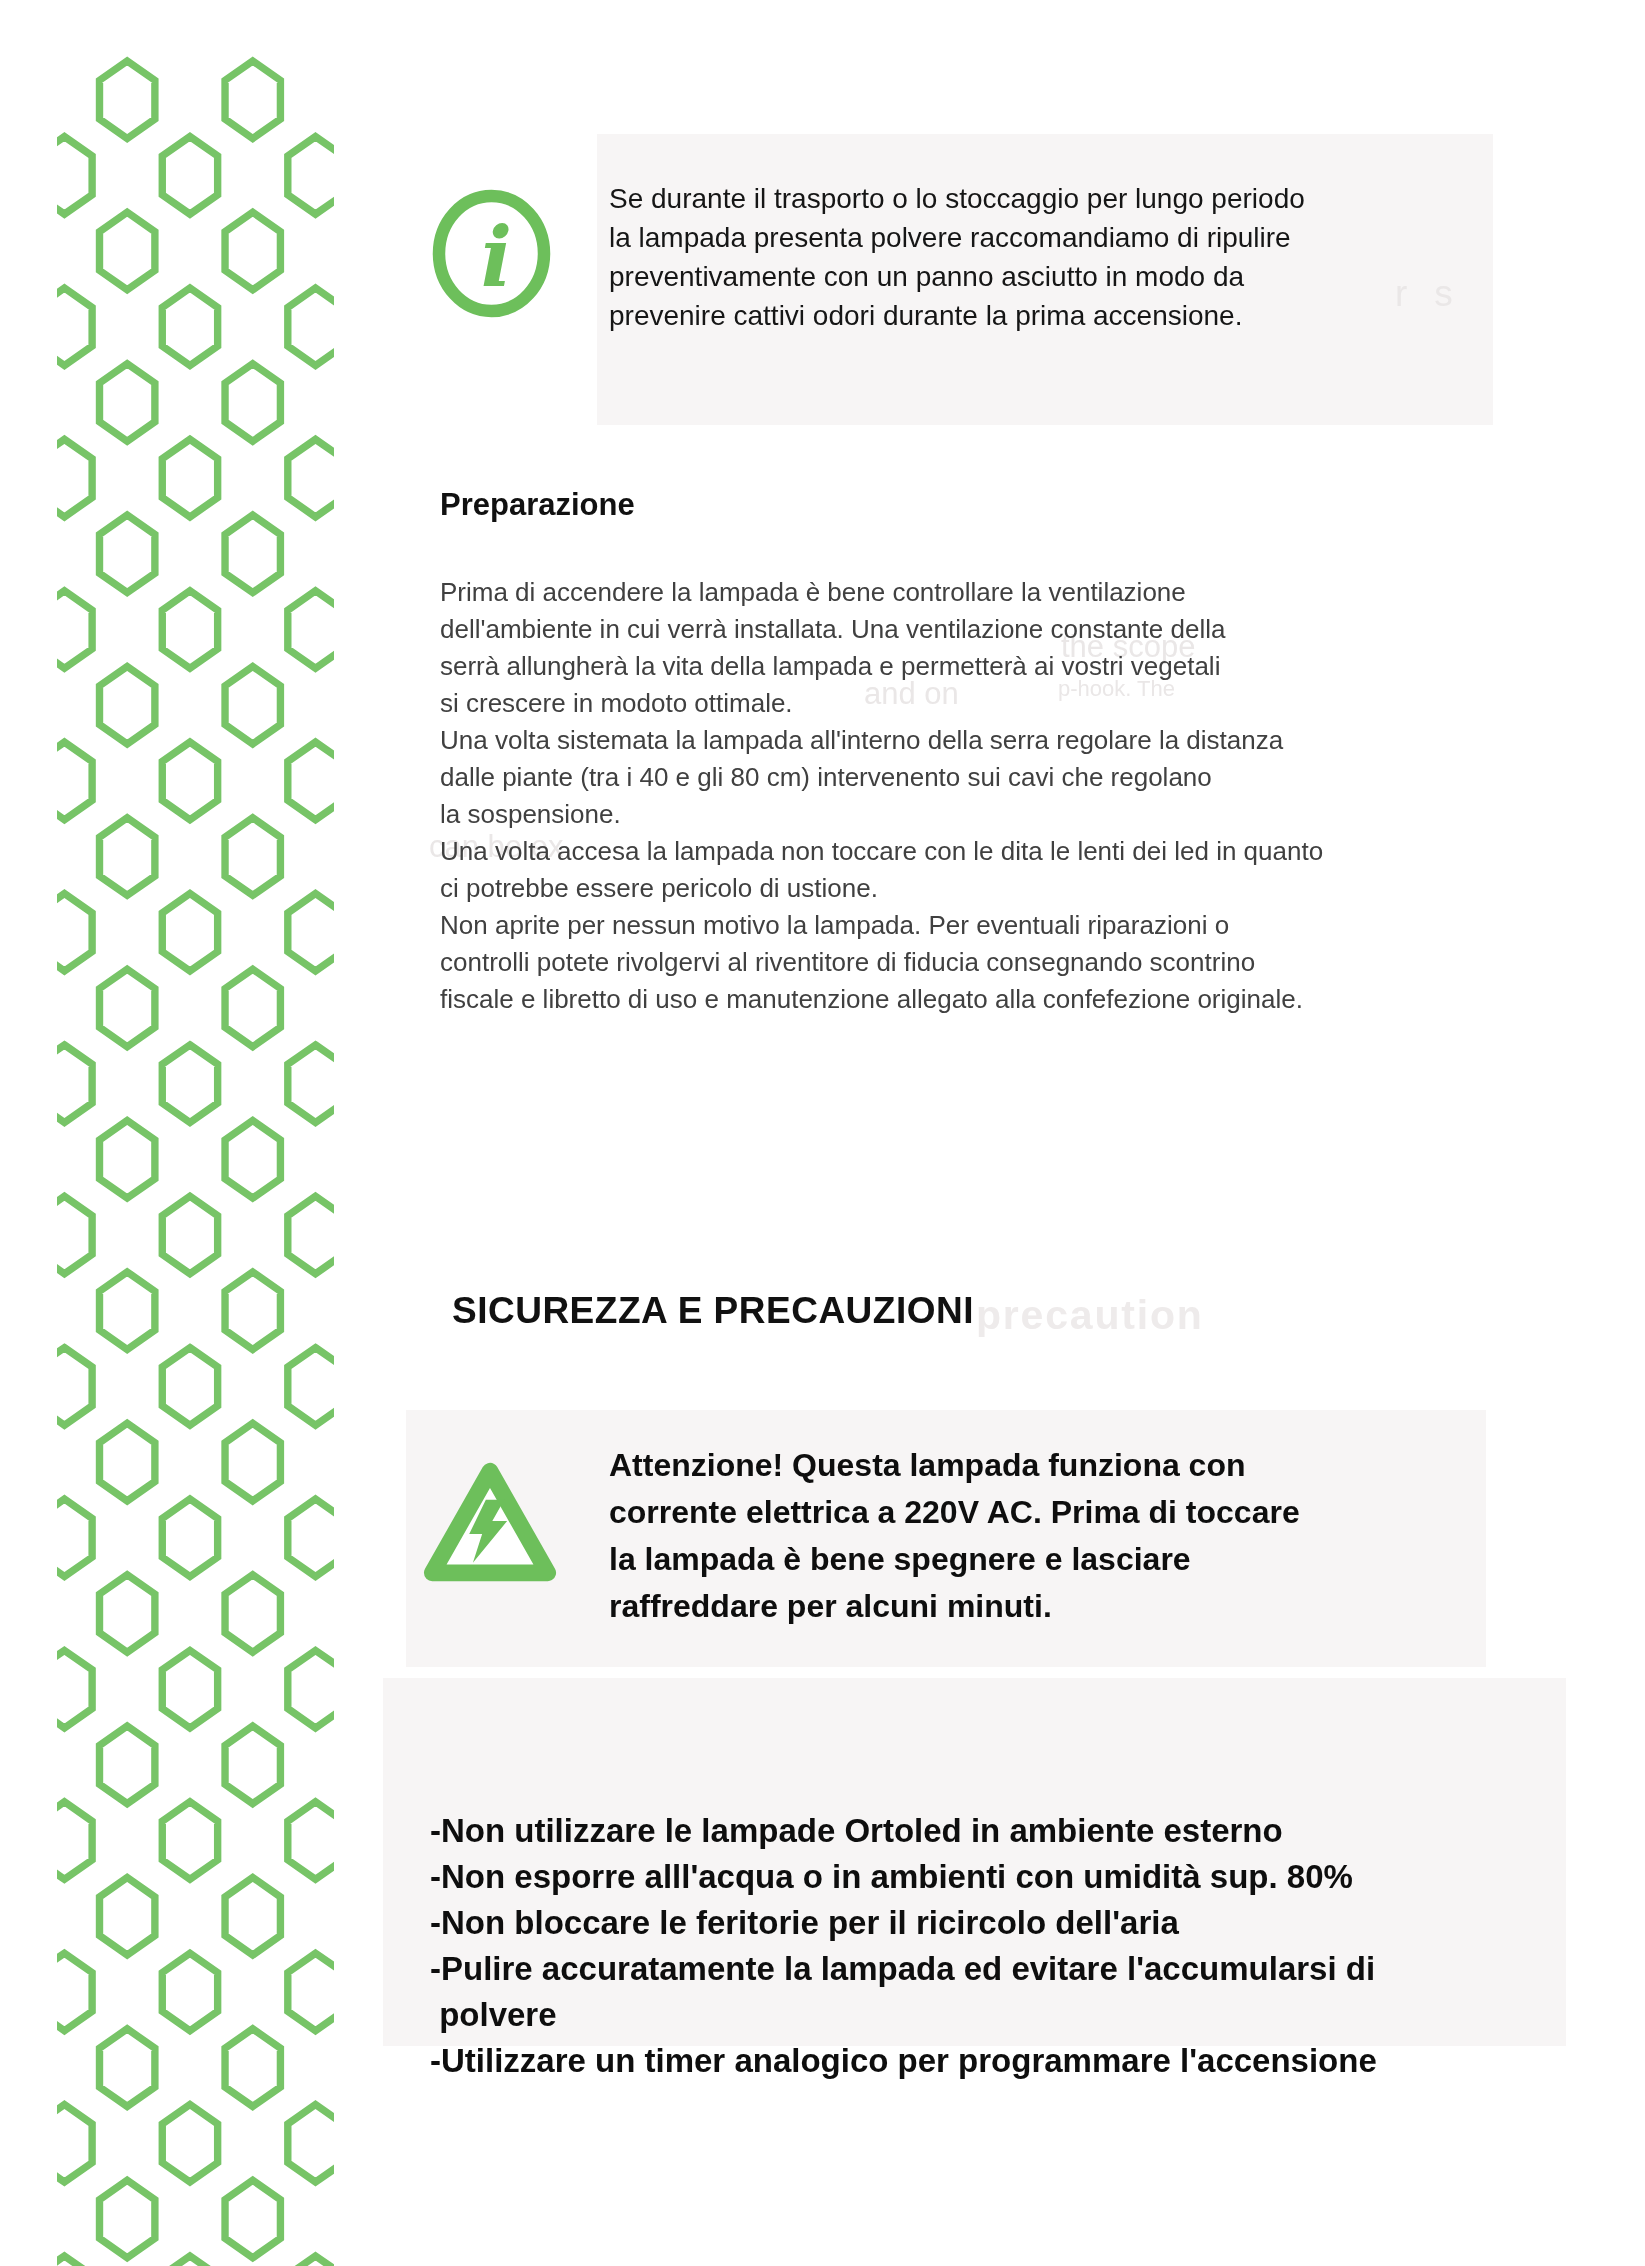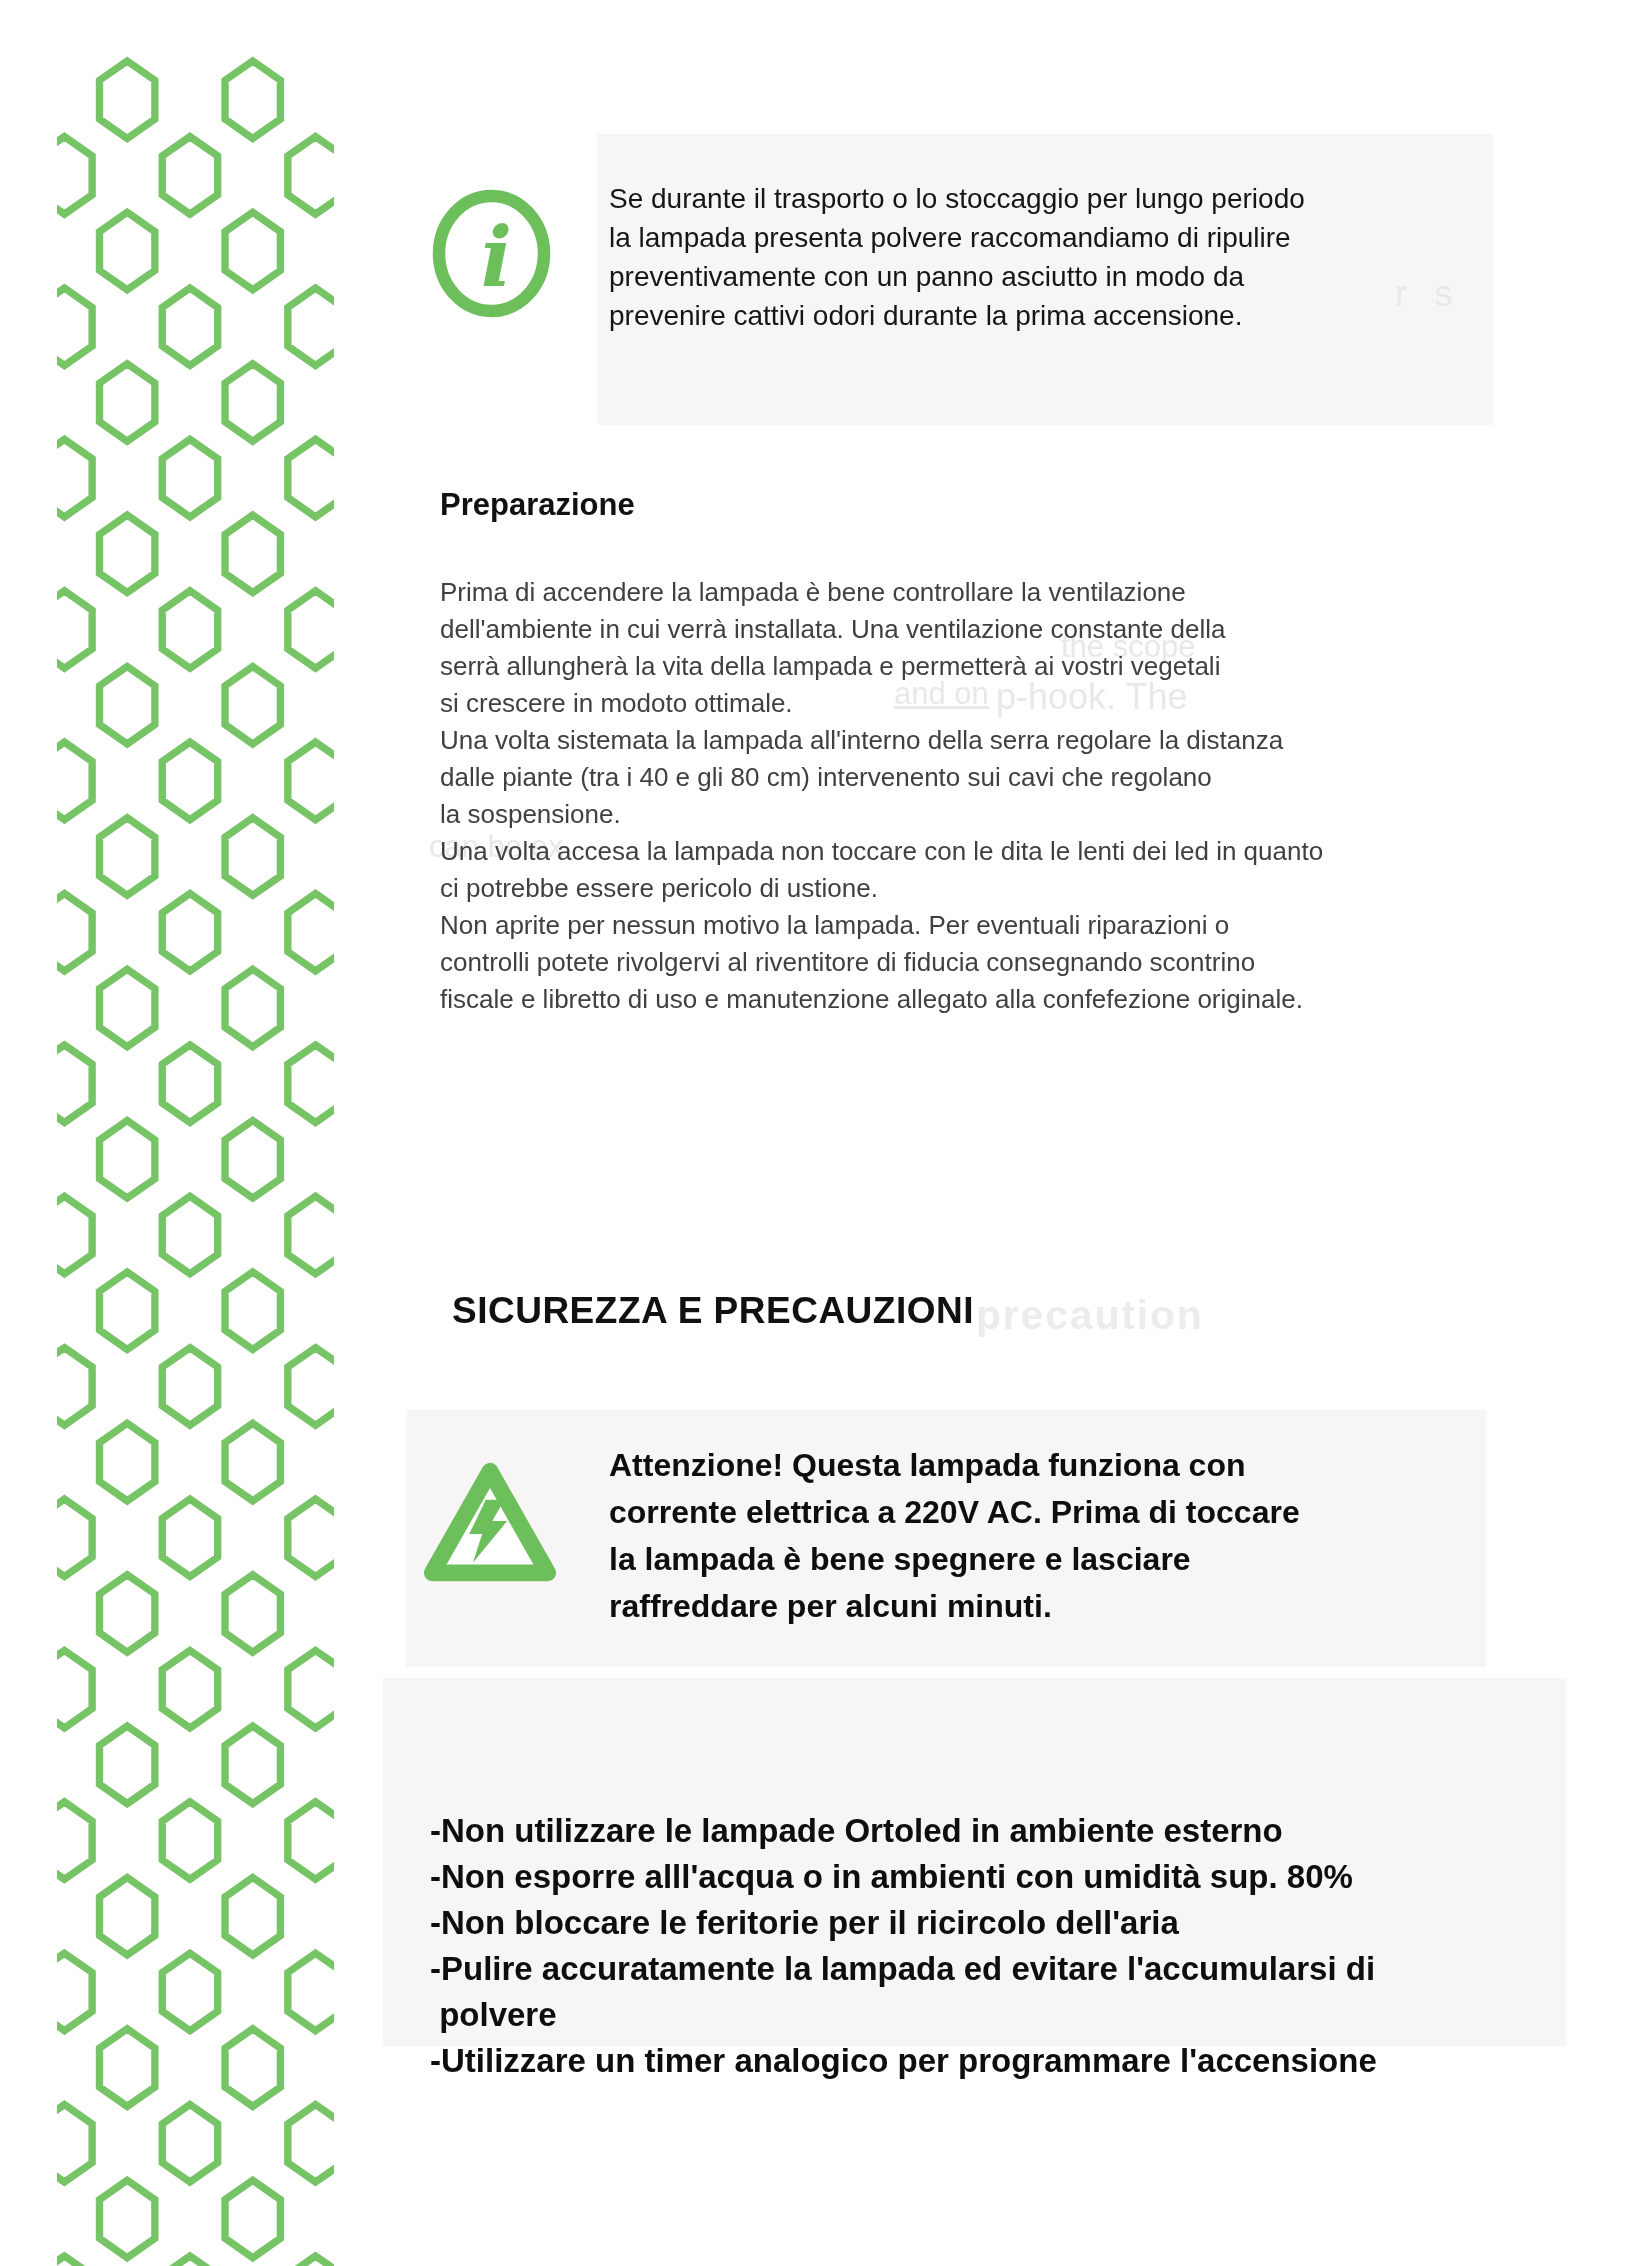--- a/index.html
+++ b/index.html
@@ -44,22 +44,22 @@
   <svg class="abs" style="left:57px;top:0;" width="277" height="2267" id="honeycomb-svg" xmlns="http://www.w3.org/2000/svg" viewBox="0 0 300 2456">
       <path d="M8,148 L38,169 L38,211 L8,232 L-22,211 L-22,169 Z M8,312 L38,333 L38,375 L8,396 L-22,375 L-22,333 Z M8,476 L38,497 L38,539 L8,560 L-22,539 L-22,497 Z M8,640 L38,661 L38,703 L8,724 L-22,703 L-22,661 Z M8,804 L38,825 L38,867 L8,888 L-22,867 L-22,825 Z M8,968 L38,989 L38,1031 L8,1052 L-22,1031 L-22,989 Z M8,1132 L38,1153 L38,1195 L8,1216 L-22,1195 L-22,1153 Z M8,1296 L38,1317 L38,1359 L8,1380 L-22,1359 L-22,1317 Z M8,1460 L38,1481 L38,1523 L8,1544 L-22,1523 L-22,1481 Z M8,1624 L38,1645 L38,1687 L8,1708 L-22,1687 L-22,1645 Z M8,1788 L38,1809 L38,1851 L8,1872 L-22,1851 L-22,1809 Z M8,1952 L38,1973 L38,2015 L8,2036 L-22,2015 L-22,1973 Z M8,2116 L38,2137 L38,2179 L8,2200 L-22,2179 L-22,2137 Z M8,2280 L38,2301 L38,2343 L8,2364 L-22,2343 L-22,2301 Z M8,2444 L38,2465 L38,2507 L8,2528 L-22,2507 L-22,2465 Z M76,66 L106,87 L106,129 L76,150 L46,129 L46,87 Z M76,230 L106,251 L106,293 L76,314 L46,293 L46,251 Z M76,394 L106,415 L106,457 L76,478 L46,457 L46,415 Z M76,558 L106,579 L106,621 L76,642 L46,621 L46,579 Z M76,722 L106,743 L106,785 L76,806 L46,785 L46,743 Z M76,886 L106,907 L106,949 L76,970 L46,949 L46,907 Z M76,1050 L106,1071 L106,1113 L76,1134 L46,1113 L46,1071 Z M76,1214 L106,1235 L106,1277 L76,1298 L46,1277 L46,1235 Z M76,1378 L106,1399 L106,1441 L76,1462 L46,1441 L46,1399 Z M76,1542 L106,1563 L106,1605 L76,1626 L46,1605 L46,1563 Z M76,1706 L106,1727 L106,1769 L76,1790 L46,1769 L46,1727 Z M76,1870 L106,1891 L106,1933 L76,1954 L46,1933 L46,1891 Z M76,2034 L106,2055 L106,2097 L76,2118 L46,2097 L46,2055 Z M76,2198 L106,2219 L106,2261 L76,2282 L46,2261 L46,2219 Z M76,2362 L106,2383 L106,2425 L76,2446 L46,2425 L46,2383 Z M144,148 L174,169 L174,211 L144,232 L114,211 L114,169 Z M144,312 L174,333 L174,375 L144,396 L114,375 L114,333 Z M144,476 L174,497 L174,539 L144,560 L114,539 L114,497 Z M144,640 L174,661 L174,703 L144,724 L114,703 L114,661 Z M144,804 L174,825 L174,867 L144,888 L114,867 L114,825 Z M144,968 L174,989 L174,1031 L144,1052 L114,1031 L114,989 Z M144,1132 L174,1153 L174,1195 L144,1216 L114,1195 L114,1153 Z M144,1296 L174,1317 L174,1359 L144,1380 L114,1359 L114,1317 Z M144,1460 L174,1481 L174,1523 L144,1544 L114,1523 L114,1481 Z M144,1624 L174,1645 L174,1687 L144,1708 L114,1687 L114,1645 Z M144,1788 L174,1809 L174,1851 L144,1872 L114,1851 L114,1809 Z M144,1952 L174,1973 L174,2015 L144,2036 L114,2015 L114,1973 Z M144,2116 L174,2137 L174,2179 L144,2200 L114,2179 L114,2137 Z M144,2280 L174,2301 L174,2343 L144,2364 L114,2343 L114,2301 Z M144,2444 L174,2465 L174,2507 L144,2528 L114,2507 L114,2465 Z M212,66 L242,87 L242,129 L212,150 L182,129 L182,87 Z M212,230 L242,251 L242,293 L212,314 L182,293 L182,251 Z M212,394 L242,415 L242,457 L212,478 L182,457 L182,415 Z M212,558 L242,579 L242,621 L212,642 L182,621 L182,579 Z M212,722 L242,743 L242,785 L212,806 L182,785 L182,743 Z M212,886 L242,907 L242,949 L212,970 L182,949 L182,907 Z M212,1050 L242,1071 L242,1113 L212,1134 L182,1113 L182,1071 Z M212,1214 L242,1235 L242,1277 L212,1298 L182,1277 L182,1235 Z M212,1378 L242,1399 L242,1441 L212,1462 L182,1441 L182,1399 Z M212,1542 L242,1563 L242,1605 L212,1626 L182,1605 L182,1563 Z M212,1706 L242,1727 L242,1769 L212,1790 L182,1769 L182,1727 Z M212,1870 L242,1891 L242,1933 L212,1954 L182,1933 L182,1891 Z M212,2034 L242,2055 L242,2097 L212,2118 L182,2097 L182,2055 Z M212,2198 L242,2219 L242,2261 L212,2282 L182,2261 L182,2219 Z M212,2362 L242,2383 L242,2425 L212,2446 L182,2425 L182,2383 Z M280,148 L310,169 L310,211 L280,232 L250,211 L250,169 Z M280,312 L310,333 L310,375 L280,396 L250,375 L250,333 Z M280,476 L310,497 L310,539 L280,560 L250,539 L250,497 Z M280,640 L310,661 L310,703 L280,724 L250,703 L250,661 Z M280,804 L310,825 L310,867 L280,888 L250,867 L250,825 Z M280,968 L310,989 L310,1031 L280,1052 L250,1031 L250,989 Z M280,1132 L310,1153 L310,1195 L280,1216 L250,1195 L250,1153 Z M280,1296 L310,1317 L310,1359 L280,1380 L250,1359 L250,1317 Z M280,1460 L310,1481 L310,1523 L280,1544 L250,1523 L250,1481 Z M280,1624 L310,1645 L310,1687 L280,1708 L250,1687 L250,1645 Z M280,1788 L310,1809 L310,1851 L280,1872 L250,1851 L250,1809 Z M280,1952 L310,1973 L310,2015 L280,2036 L250,2015 L250,1973 Z M280,2116 L310,2137 L310,2179 L280,2200 L250,2179 L250,2137 Z M280,2280 L310,2301 L310,2343 L280,2364 L250,2343 L250,2301 Z M280,2444 L310,2465 L310,2507 L280,2528 L250,2507 L250,2465 Z " fill="none" stroke="#77c467" stroke-width="8"></path>
     </svg>
 
   <div class="panel" style="left:597px;top:134px;width:896px;height:291px;"></div>
   <div class="panel" style="left:406px;top:1410px;width:1080px;height:257px;"></div>
   <div class="panel" style="left:383px;top:1678px;width:1183px;height:368px;"></div>
 
   <span class="ghost" style="left:1395px;top:273px;font-size:37px;letter-spacing:8.3px;">r s</span>
   <span class="ghost" style="left:1061px;top:629px;font-size:31px;">the scope</span>
-  <span class="ghost" style="left:894px;top:676px;font-size:31px;text-decoration:underline;">and on</span>
-  <span class="ghost" style="left:996px;top:676px;font-size:36px;">p-hook. The</span>
+  <span class="ghost" style="left:864px;top:676px;font-size:31px;">and on</span>
+  <span class="ghost" style="left:1058px;top:676px;font-size:22px;">p-hook. The</span>
   <span class="ghost" style="left:429px;top:829px;font-size:31px;">can be ex</span>
   <span class="ghost" style="left:976px;top:1292px;font-size:41px;font-weight:bold;letter-spacing:1.8px;color:#eeebeb;">precaution</span>
 
   <div class="abs" style="left:429px;top:185px;width:125px;height:137px;">
     <svg width="125" height="137" viewBox="0 0 100 108" xmlns="http://www.w3.org/2000/svg">
       <ellipse cx="50" cy="54" rx="42" ry="46" fill="none" stroke="#6dbf5b" stroke-width="10"></ellipse>
       <text x="54" y="80" text-anchor="middle" fill="#6dbf5b" font-family="DejaVu Serif, serif" font-style="italic" font-weight="bold" font-size="66">i</text>
     </svg>
   </div>
 

